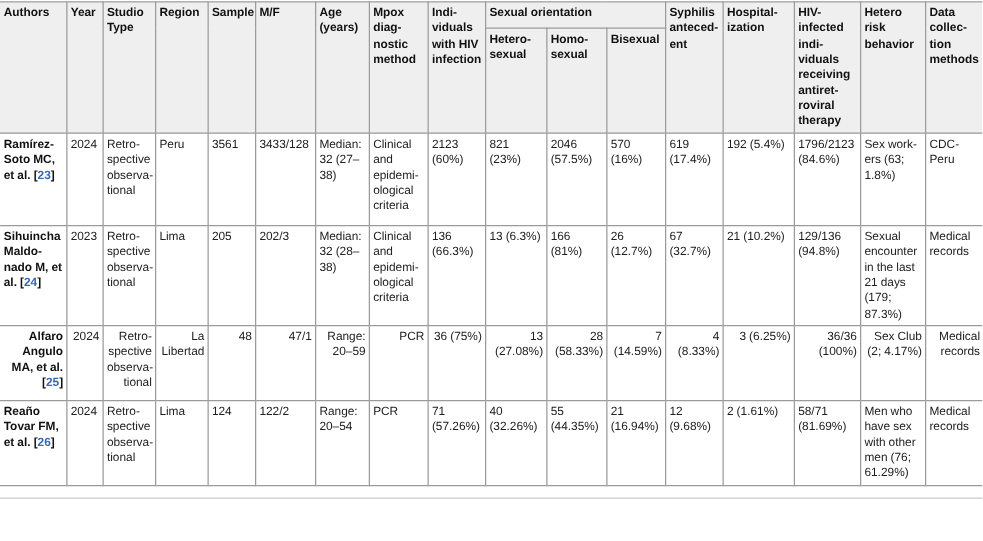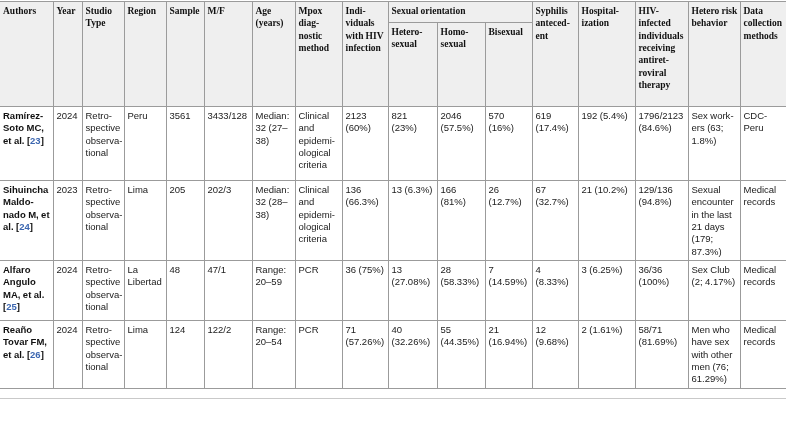--- a/index.html
+++ b/index.html
@@ -15,27 +15,27 @@
     border-top:1px solid #9b9b9b; border-bottom:1px solid #9b9b9b;
     border-left:hidden; border-right:hidden;
   }
   th, td {
     border:1px solid #9b9b9b;
     vertical-align:top; text-align:left;
     padding:3px 2px 2px 3px;
     font-size:9.5px; line-height:1.3;
     word-spacing:-0.2px;
   }
-  thead th { background:#efefef; font-weight:bold; color:#111;font-family:Liberation Serif, serif; }
+  thead th { background:#efefef; font-weight:bold; color:#111; }
   th.group { height:15px; }
   th.sub { height:78px; }
   tbody td { background:#ffffff; }
   tbody tr:nth-child(1) td { height:68px;margin-top:47px; }
   tbody tr:nth-child(2) td { height:70px; }
-  tbody tr:nth-child(3) td { height:54px; }
+  tbody tr:nth-child(3) td { height:54px;text-align:right; }
   tbody tr:nth-child(4) td { height:62px; }
 
   .author { font-weight:bold; color:#111; }
   .ref { font-weight:bold; color:#111; white-space:nowrap; }
   a.ref-link { color:#3b66b0; text-decoration:none; font-weight:bold; }
 
   .footnote {
     font-size:10px; line-height:1.35; color:#222;
     margin:5px 0 0 0; padding:0 2px 0 1px;
   }

